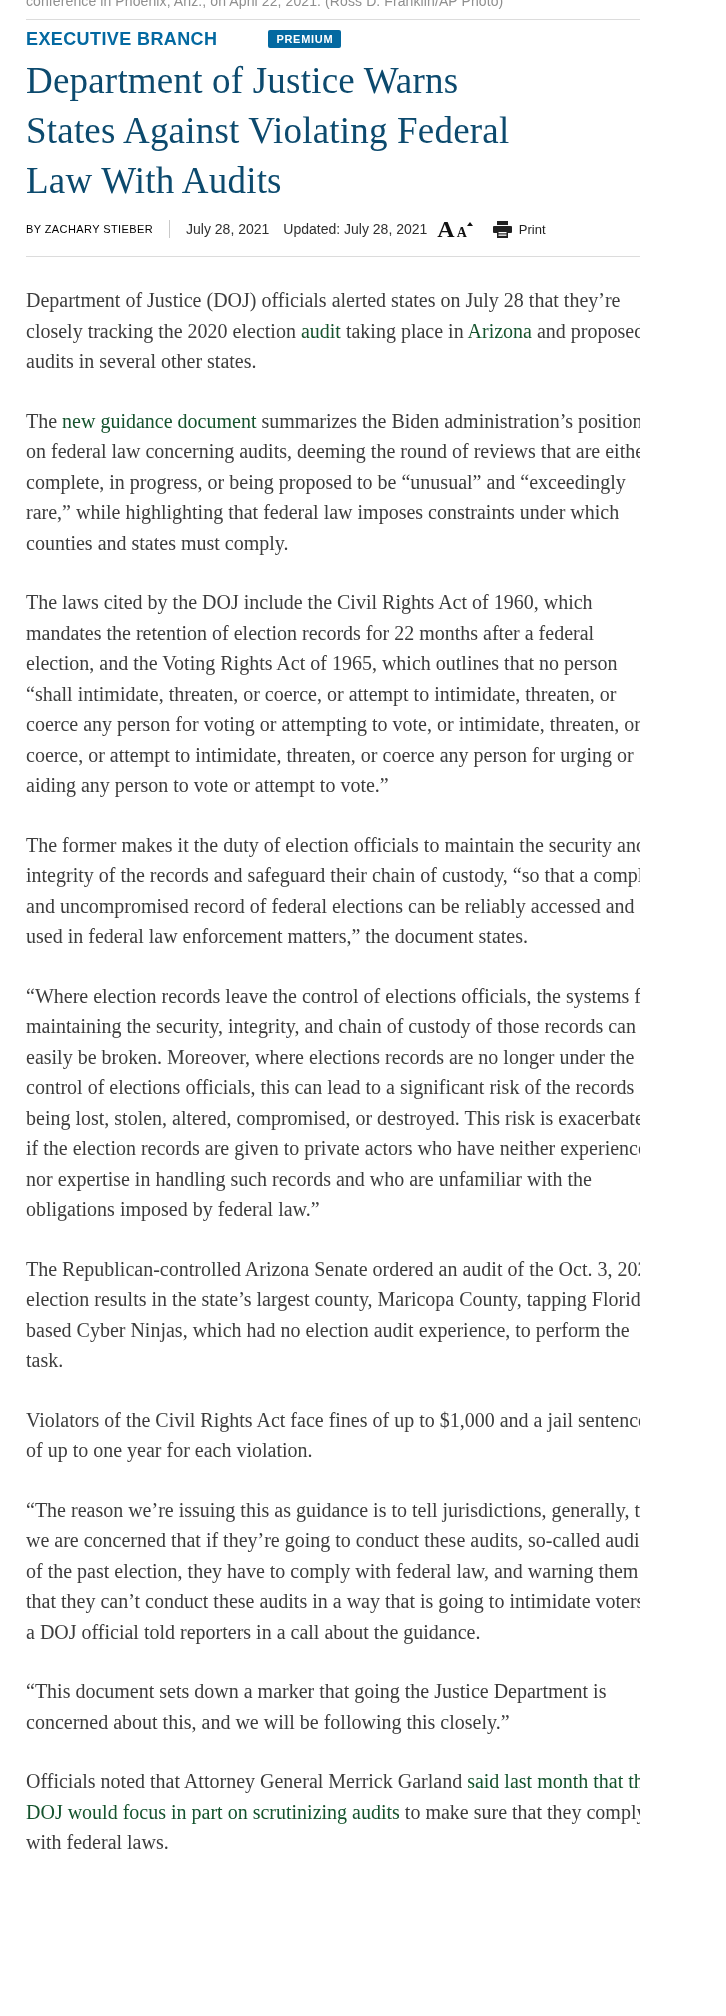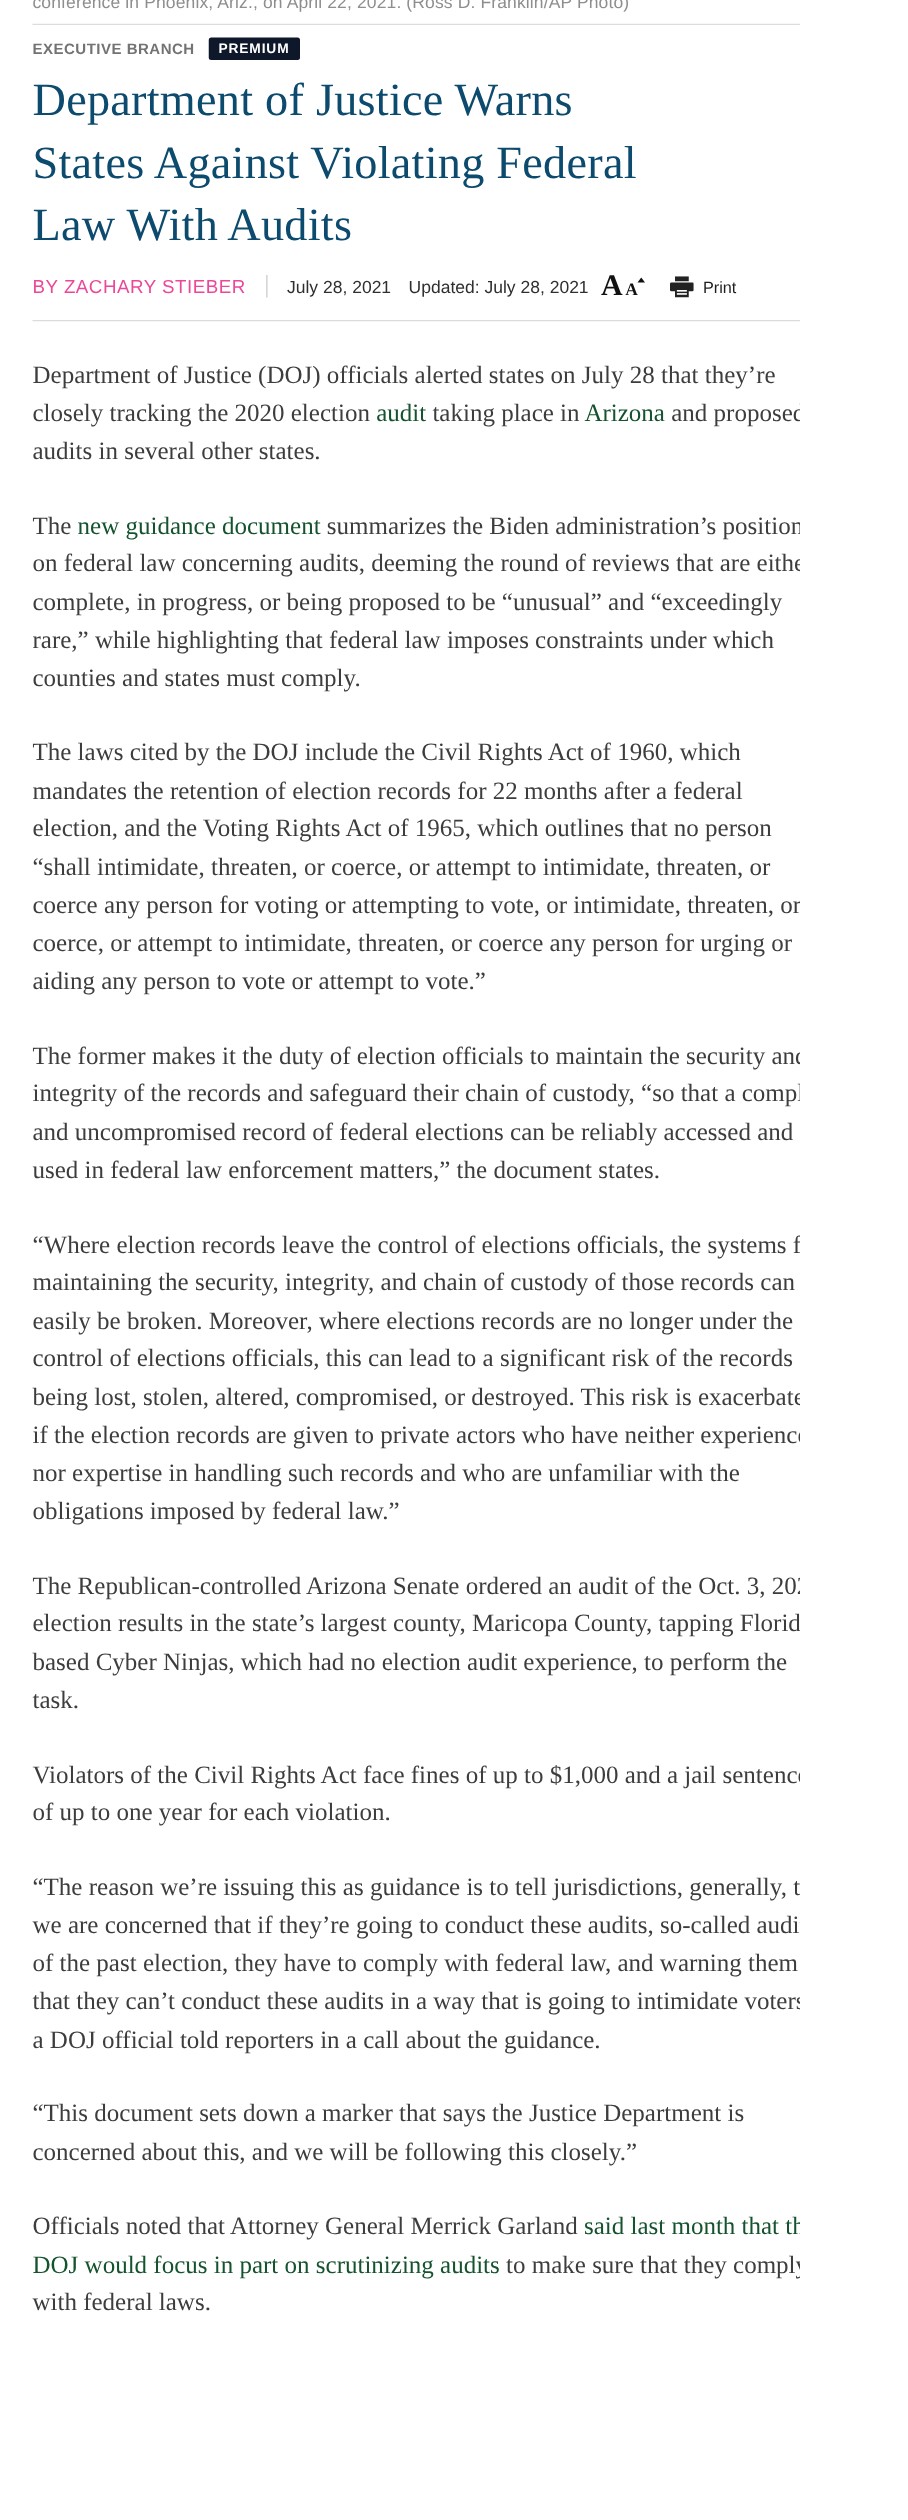--- a/index.html
+++ b/index.html
@@ -4,26 +4,26 @@
 <style>
   html,body{margin:0;padding:0;background:#fff;}
   body{width:726px;height:2016px;overflow:hidden;font-family:"Liberation Sans",sans-serif;}
   .page{position:relative;width:640px;height:2016px;overflow:hidden;background:#fff;}
   .main{position:absolute;left:26px;top:0;width:664px;}
   .caption{position:absolute;top:-7px;left:0;font-size:14px;color:#8e8e8e;white-space:nowrap;letter-spacing:.1px;}
   .rule{border:0;border-top:1px solid #dcdcdc;height:0;width:664px;}
   .rule-top{margin-top:19px;}
   .rule-mid{margin-top:12px;}
   .category-row{margin-top:9px;display:flex;align-items:center;gap:11px;height:20px;}
-  .category{font-size:12px;font-weight:700;color:#737373;letter-spacing:.4px;text-align:right;}
-  .premium-badge{background:#0f172a;color:#fff;font-size:11px;font-weight:700;letter-spacing:.7px;padding:3px 8px 2px;border-radius:2px;line-height:13px;}
+  .category{font-size:18px;font-weight:700;color:#0369a1;letter-spacing:.4px;text-align:right;}
+  .premium-badge{background:#0369a1;color:#fff;font-size:11px;font-weight:700;letter-spacing:.7px;padding:3px 8px 2px;border-radius:2px;line-height:13px;margin-left:40px;}
   h1{margin:7px 0 0;font-family:"Liberation Serif",serif;font-weight:500;font-size:37px;line-height:50px;color:#0c4a6e;letter-spacing:.2px;}
   h1 span{display:block;}
   .byline-row{margin-top:8px;display:flex;align-items:center;height:30px;font-size:14px;color:#2f2f2f;}
-  .by{font-size:15px;letter-spacing:.4px;color:#ec4899;text-decoration:none;}
+  .by{font-size:11px;letter-spacing:.4px;color:#000000;text-decoration:none;}
   .vline{width:1px;height:18px;background:#c9c9c9;margin:0 16px;}
   .date{margin-right:14px;}
   .updated{}
   .fontsize-ctrl{display:flex;align-items:flex-end;margin-left:10px;cursor:pointer;}
   .a-big{font-family:"Liberation Serif",serif;font-weight:700;font-size:24px;line-height:22px;color:#111;}
   .a-small{position:relative;font-family:"Liberation Serif",serif;font-weight:700;font-size:14px;line-height:15px;color:#111;margin-left:2px;}
   .a-small::after{content:"";position:absolute;top:-3px;right:-6px;width:0;height:0;border-left:3px solid transparent;border-right:3px solid transparent;border-bottom:4px solid #111;}
   .print-btn{display:flex;align-items:center;gap:7px;margin-left:26px;cursor:pointer;}
   .print-label{font-size:13px;color:#1f1f1f;}
   .article{margin-top:28px;width:641px;}
@@ -84,21 +84,21 @@
 
     <div class="article" id="article-body">
         <p><span>Department of Justice (DOJ) officials alerted states on July 28 that they’re closely tracking the 2020 election </span><a href="#">audit</a><span> taking place in </span><a href="#">Arizona</a><span> and proposed audits in several other states.</span></p>
         <p><span>The </span><a href="#">new guidance document</a><span> summarizes the Biden administration’s position on federal law concerning audits, deeming the round of reviews that are either complete, in progress, or being proposed to be “unusual” and “exceedingly rare,” while highlighting that federal law imposes constraints under which counties and states must comply.</span></p>
         <p><span>The laws cited by the DOJ include the Civil Rights Act of 1960, which mandates the retention of election records for 22 months after a federal election, and the Voting Rights Act of 1965, which outlines that no person “shall intimidate, threaten, or coerce, or attempt to intimidate, threaten, or coerce any person for voting or attempting to vote, or intimidate, threaten, or coerce, or attempt to intimidate, threaten, or coerce any person for urging or aiding any person to vote or attempt to vote.”</span></p>
         <p><span>The former makes it the duty of election officials to maintain the security and integrity of the records and safeguard their chain of custody, “so that a complete and uncompromised record of federal elections can be reliably accessed and used in federal law enforcement matters,” the document states.</span></p>
         <p><span>“Where election records leave the control of elections officials, the systems for maintaining the security, integrity, and chain of custody of those records can easily be broken. Moreover, where elections records are no longer under the control of elections officials, this can lead to a significant risk of the records being lost, stolen, altered, compromised, or destroyed. This risk is exacerbated if the election records are given to private actors who have neither experience nor expertise in handling such records and who are unfamiliar with the obligations imposed by federal law.”</span></p>
         <p><span>The Republican-controlled Arizona Senate ordered an audit of the Oct. 3, 2020, election results in the state’s largest county, Maricopa County, tapping Florida-based Cyber Ninjas, which had no election audit experience, to perform the task.</span></p>
         <p><span>Violators of the Civil Rights Act face fines of up to $1,000 and a jail sentence of up to one year for each violation.</span></p>
         <p><span>“The reason we’re issuing this as guidance is to tell jurisdictions, generally, that we are concerned that if they’re going to conduct these audits, so-called audits of the past election, they have to comply with federal law, and warning them that they can’t conduct these audits in a way that is going to intimidate voters,” a DOJ official told reporters in a call about the guidance.</span></p>
-        <p><span>“This document sets down a marker that says the Justice Department is concerned about this, and we will be following this closely.”</span></p>
+        <p><span>“This document sets down a marker that going the Justice Department is concerned about this, and we will be following this closely.”</span></p>
         <p><span>Officials noted that Attorney General Merrick Garland </span><a href="#">said last month that the DOJ would focus in part on scrutinizing audits</a><span> to make sure that they comply with federal laws.</span></p>
       </div>
 
   </div>
 
   <div class="vdiv"></div>
   <a class="rail-link">P</a>
   <div class="rail-text">Y</div>
   <div class="rail-ad"></div>
   <div id="rail-thumbs">

